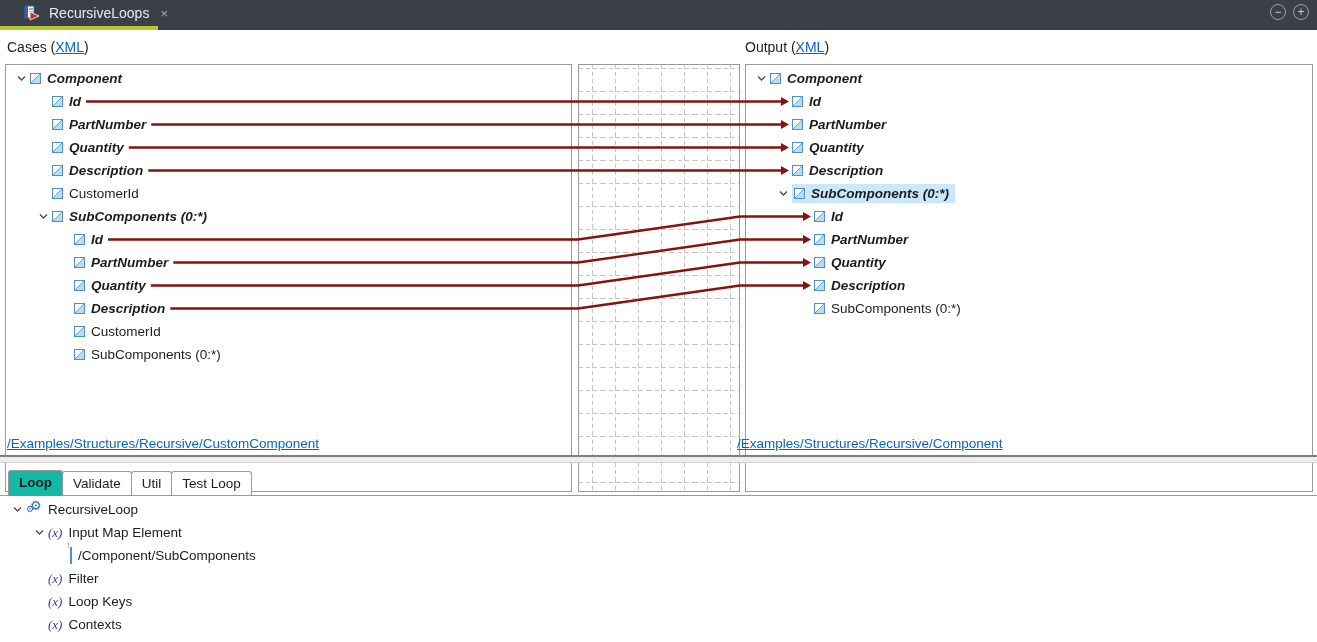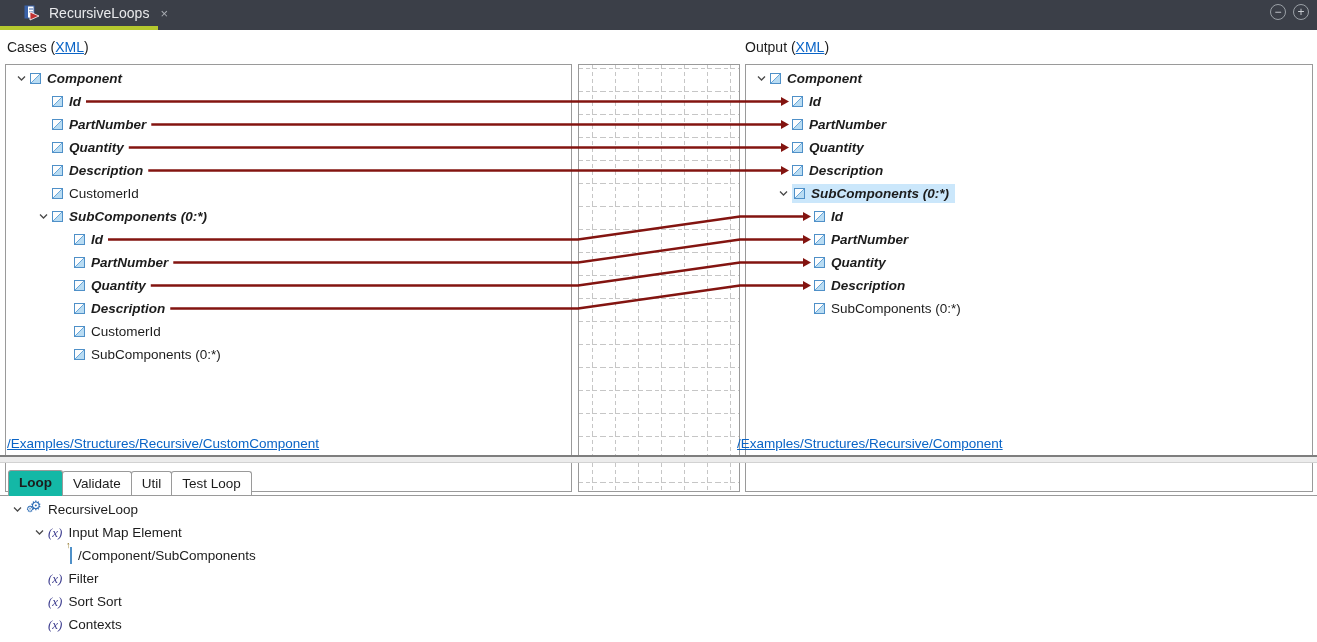--- a/index.html
+++ b/index.html
@@ -305,20 +305,20 @@
       <span class="lbl">/Component/SubComponents</span>
     </div>
     <div class="trow" style="padding-left: 28px;">
       <span class="chev"></span>
       <span class="fx">(x)</span>
       <span class="lbl">Filter</span>
     </div>
     <div class="trow" style="padding-left: 28px;">
       <span class="chev"></span>
       <span class="fx">(x)</span>
-      <span class="lbl">Sort Sort</span>
+      <span class="lbl">Loop Keys</span>
     </div>
     <div class="trow" style="padding-left: 28px;">
       <span class="chev"></span>
       <span class="fx">(x)</span>
       <span class="lbl">Contexts</span>
     </div>
   </div>
 
 </body></html>

